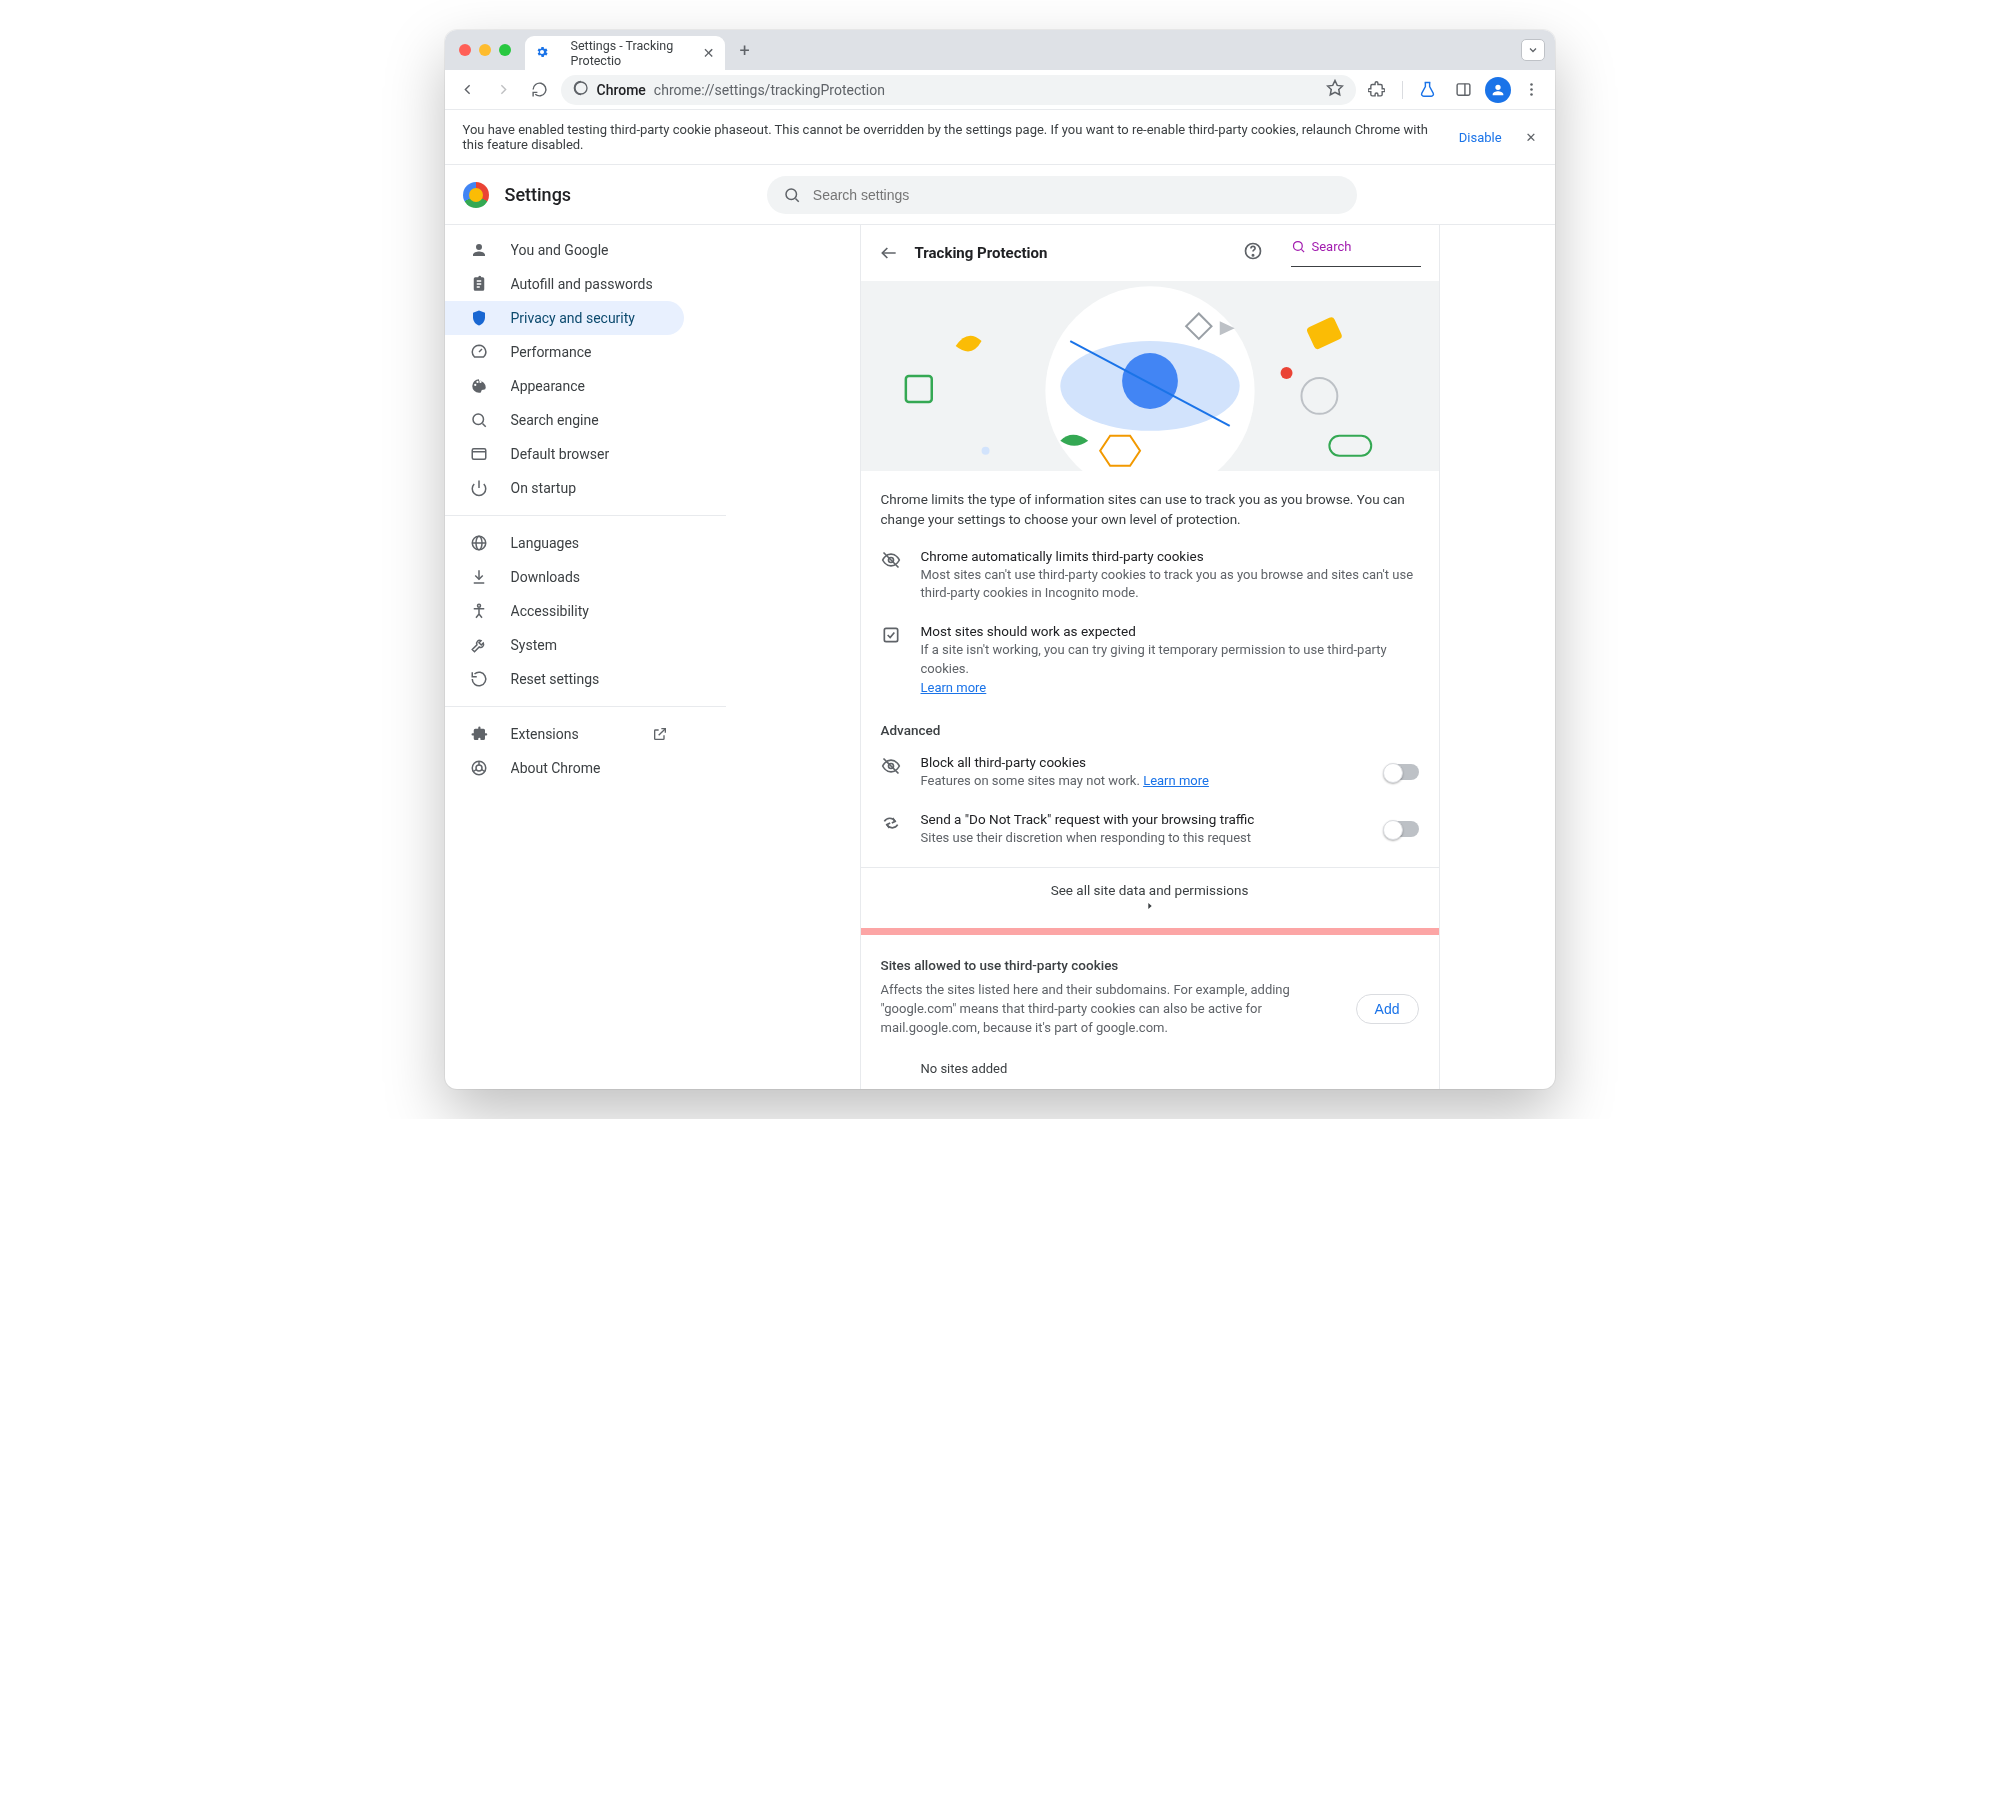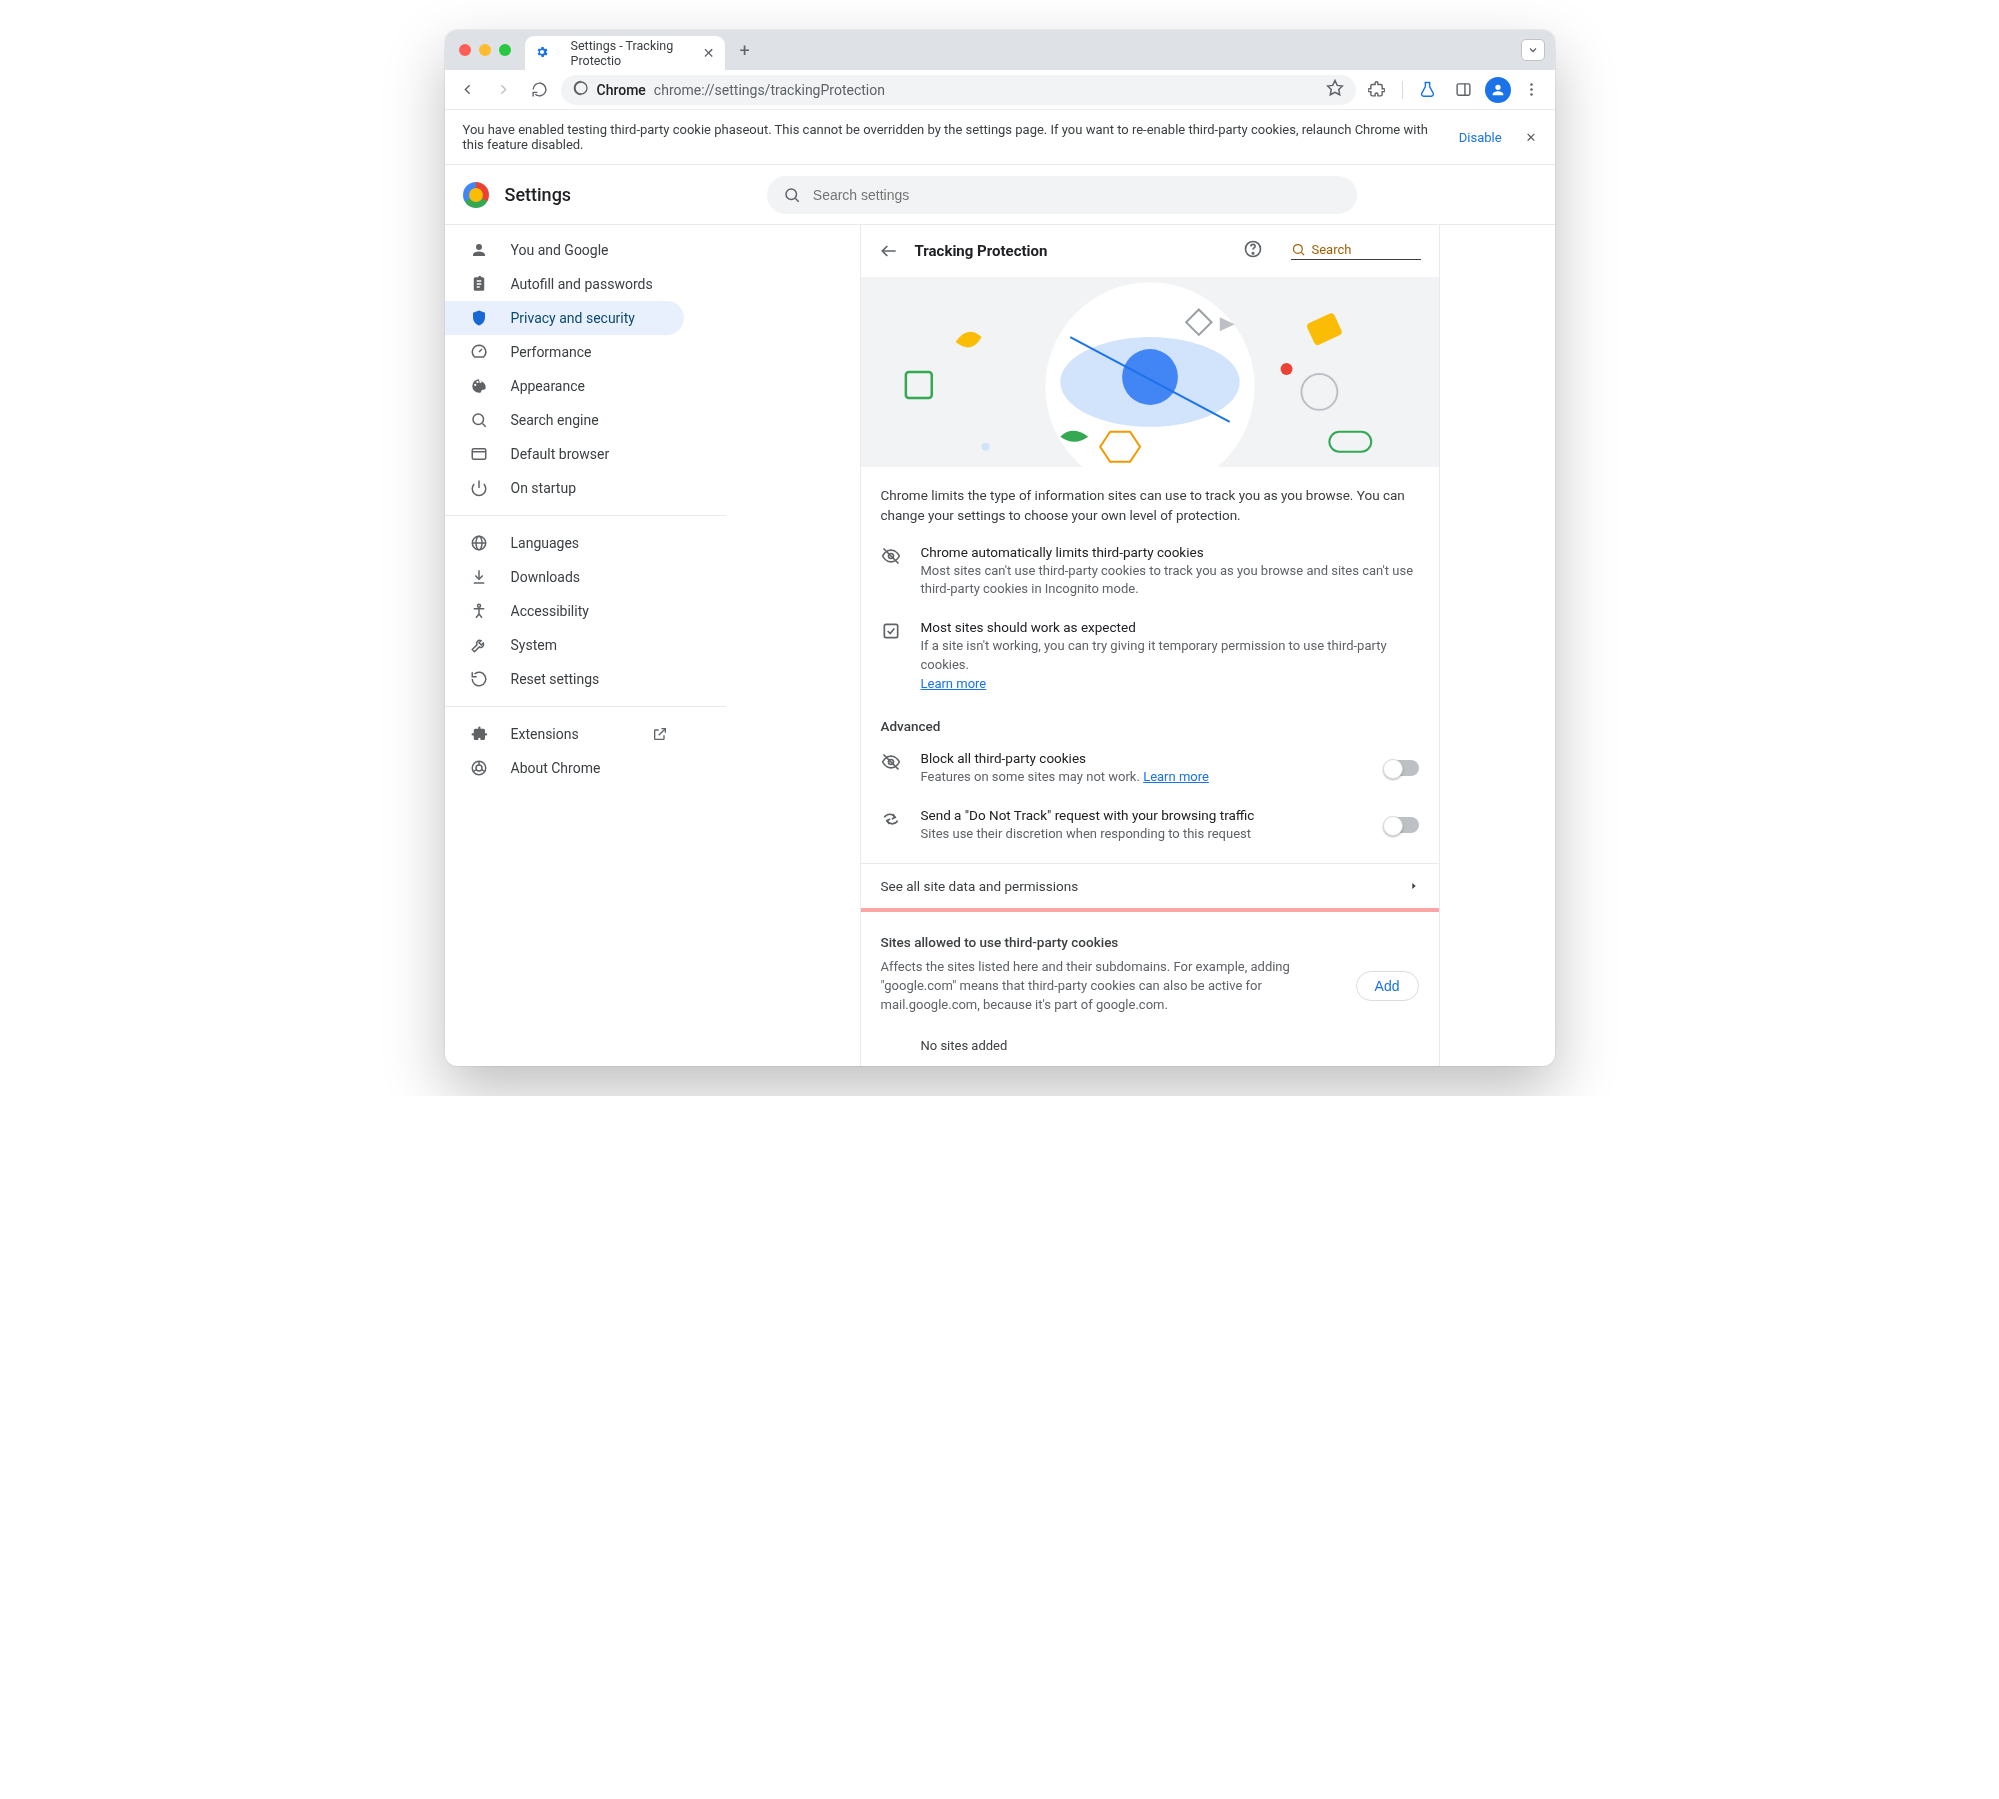--- a/index.html
+++ b/index.html
@@ -185,24 +185,24 @@
     display:flex; align-items:center;
     padding:14px 18px;
     gap:14px;
   }
   .cardhead .back { color:#5f6368; width:22px; display:flex; }
   .cardtitle { font-size:15px; font-weight:700; }
   .cardhead .help { margin-left:auto; color:#5f6368; }
   .localsearch {
     display:flex; align-items:center; gap:6px;
     border-bottom:1px solid #3c4043;
-    color:#a16207;
+    color:#a21caf;
     font-size:13px;
     width:130px;
-    padding-bottom:2px;
+    padding-bottom:12px;
   }
   .hero {
     height:190px;
     background:#f1f3f4;
     display:flex;
     align-items:center;
     justify-content:center;
     position:relative;
     overflow:hidden;
   }
@@ -245,23 +245,24 @@
     top:-1px; left:-2px;
     box-shadow:0 1px 2px rgba(0,0,0,.3);
     border:1px solid #dadce0;
   }
   .navrow {
     display:flex; align-items:center;
     justify-content:space-between;
     padding:14px 20px;
     font-size:13.5px;
     border-top:1px solid #e8eaed;
-    border-bottom:4px solid #fca5a5;
+    border-bottom:7px solid #fca5a5;
     margin-top:10px;
     color:#3c4043;
+    flex-direction:column;
   }
   .addbtn {
     border:1px solid #dadce0;
     color:#1a73e8;
     background:#fff;
     border-radius:16px;
     padding:6px 18px;
     font-size:14px;
     font-weight:500;
     align-self:center;

